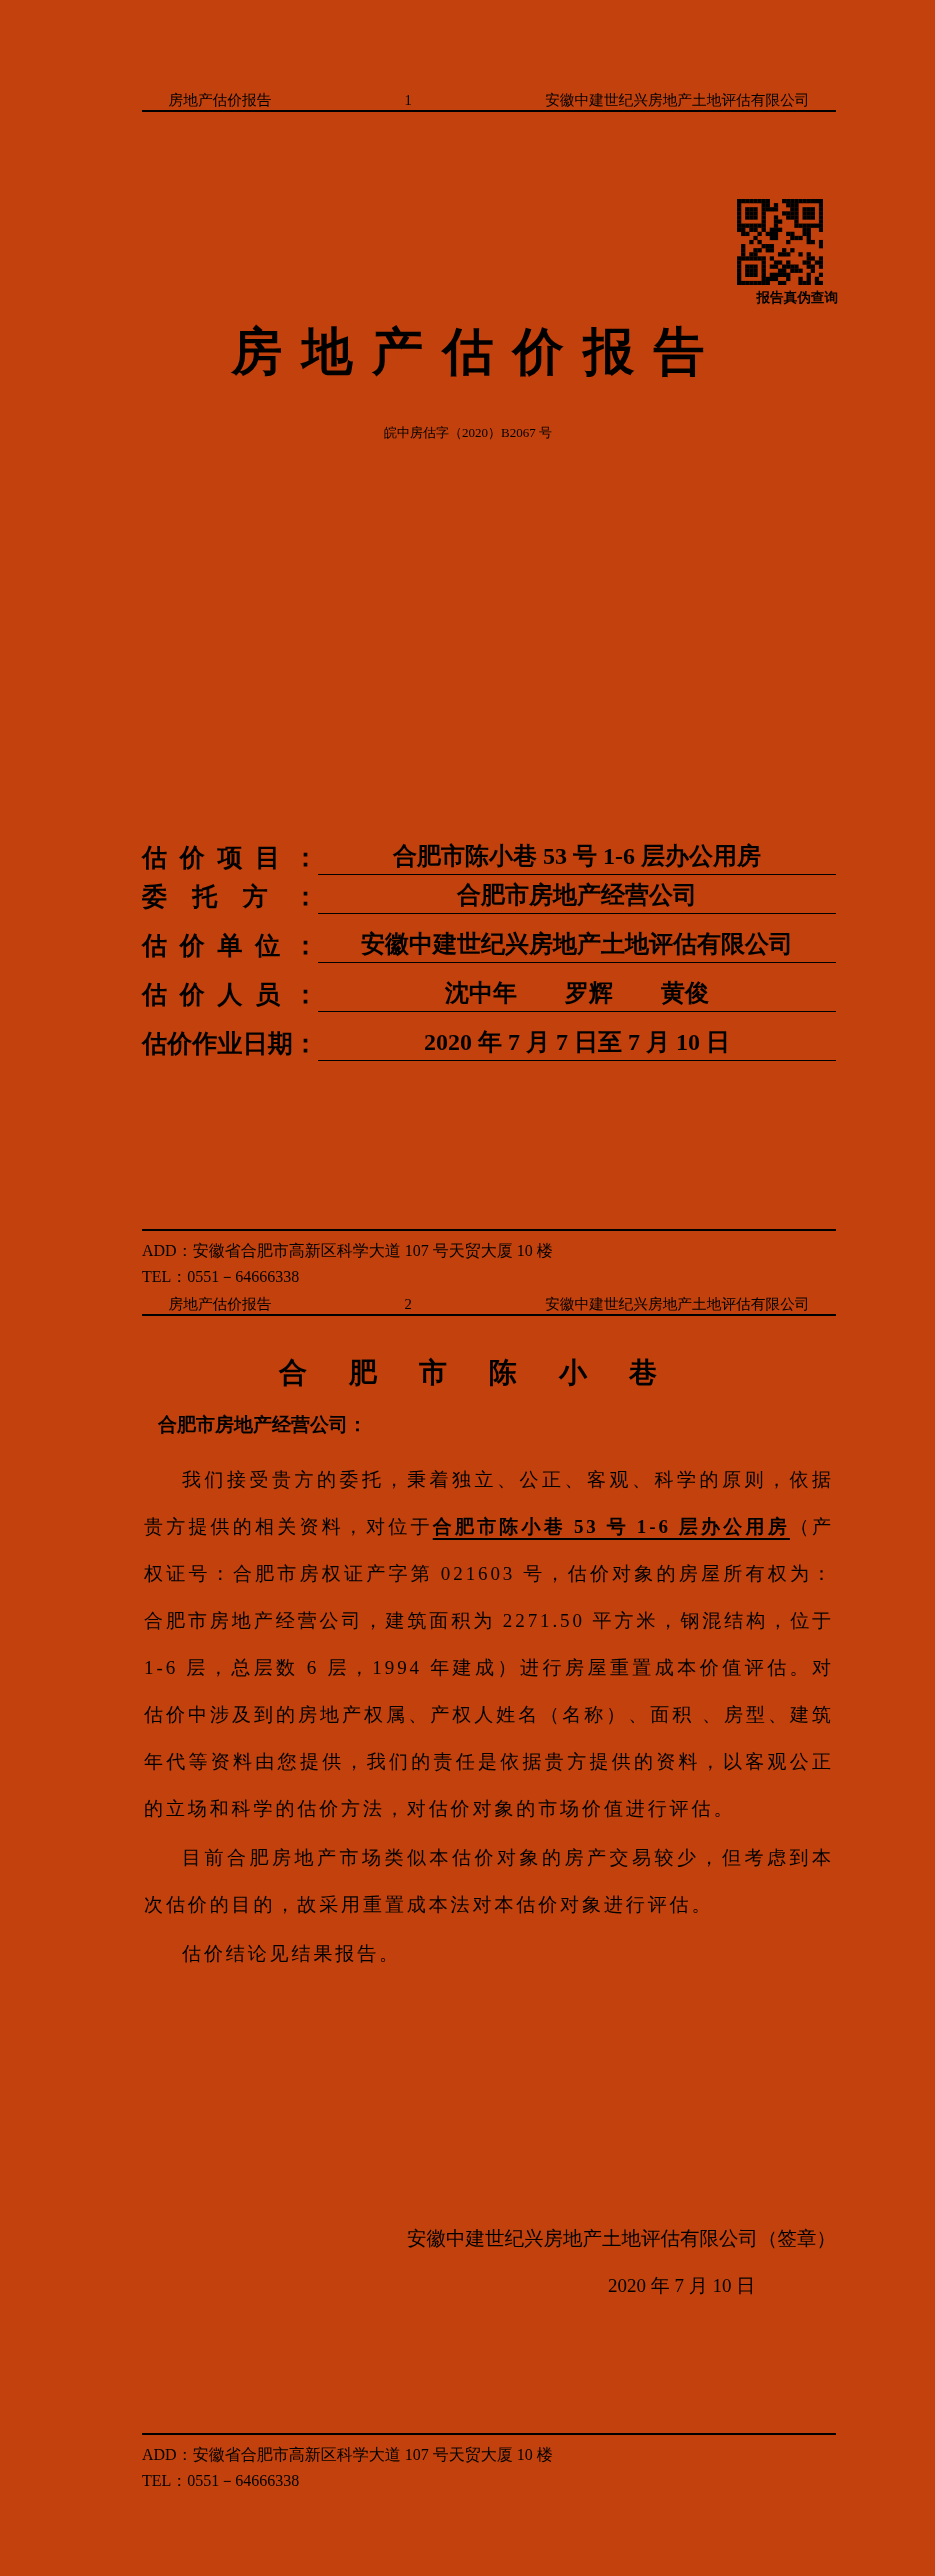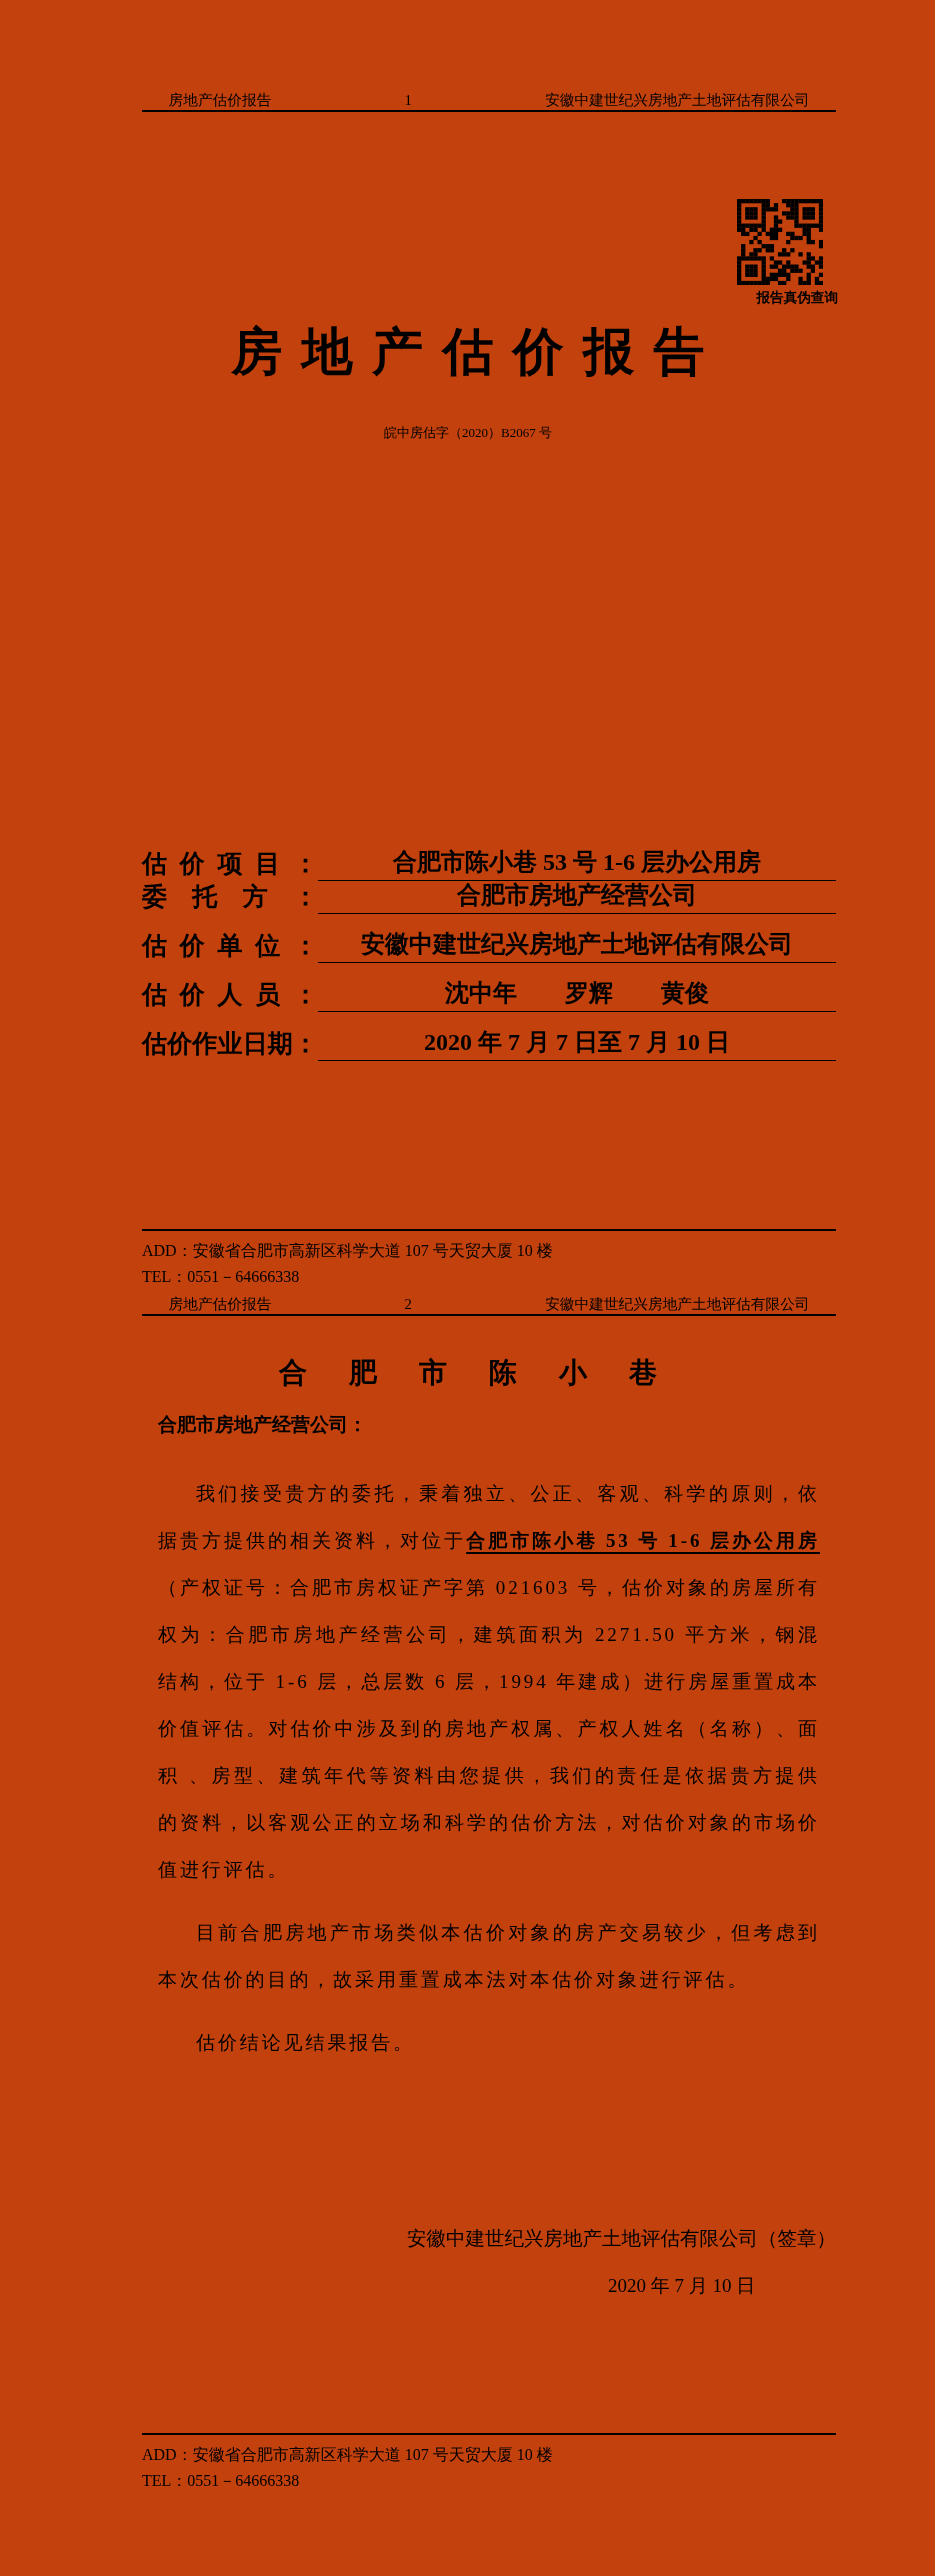--- a/index.html
+++ b/index.html
@@ -13,36 +13,36 @@
   
   .qrbox{left:737px;top:199px;width:86px;height:86px;}
   .qrcap{left:722px;top:289px;width:116px;text-align:right;font-size:13.6px;font-weight:700;}
   
   .covertitle{left:0;top:323px;width:936px;text-align:center;font-size:51px;font-weight:700;
               letter-spacing:.38em;text-indent:.38em;line-height:59px;}
   .reportno{left:0;top:421px;width:936px;text-align:center;font-size:13px;line-height:23.6px;}
   
   .fields{left:142px;top:828px;width:694px;height:248px;}
   .frow{position:absolute;left:0;width:694px;height:37px;display:flex;align-items:flex-end;}
-  .frow:nth-child(1){top:16px;} .frow:nth-child(2){top:49px;} .frow:nth-child(3){top:98px;}
+  .frow:nth-child(1){top:10px;} .frow:nth-child(2){top:49px;} .frow:nth-child(3){top:98px;}
   .frow:nth-child(4){top:147px;} .frow:nth-child(5){top:196px;}
   .flabel{display:inline-block;width:176px;font-size:25px;font-weight:700;line-height:34px;
           text-align:justify;text-align-last:justify;flex:0 0 176px;}
   .fvalue{flex:1;border-bottom:1.8px solid #000;text-align:center;font-size:24px;font-weight:600;
           line-height:33px;padding-bottom:1.2px;white-space:nowrap;}
   
   .fline{left:142px;width:694px;height:2.4px;background:#000;}
   .ftext{left:142px;width:694px;font-size:16px;line-height:21px;}
   
   .lettertitle{left:0;top:1354px;width:936px;text-align:center;font-size:28px;font-weight:700;
                letter-spacing:1.5em;text-indent:1.5em;line-height:38px;}
   .salutation{left:158px;top:1411px;width:694px;font-size:19px;font-weight:700;line-height:27px;}
   .letterbody{left:142px;top:1454px;width:694px;font-size:19px;line-height:47px;
               letter-spacing:2.9px;text-align:justify;}
-  .letterbody p{margin:16px;text-indent:2em;}
+  .letterbody p{margin:2px;text-indent:2em;}
   .seg-b{font-weight:700;}
   .seg-u{text-decoration:underline;text-decoration-thickness:1.5px;text-underline-offset:5.3px;}
   
   .sig{left:142px;top:2215px;width:694px;font-size:19.5px;line-height:47px;}
   .sig-company{text-align:right;}
   .sig-rep,.sig-date{padding-left:466px;font-size:19px;}
 </style>
 </head>
 <body>
 

